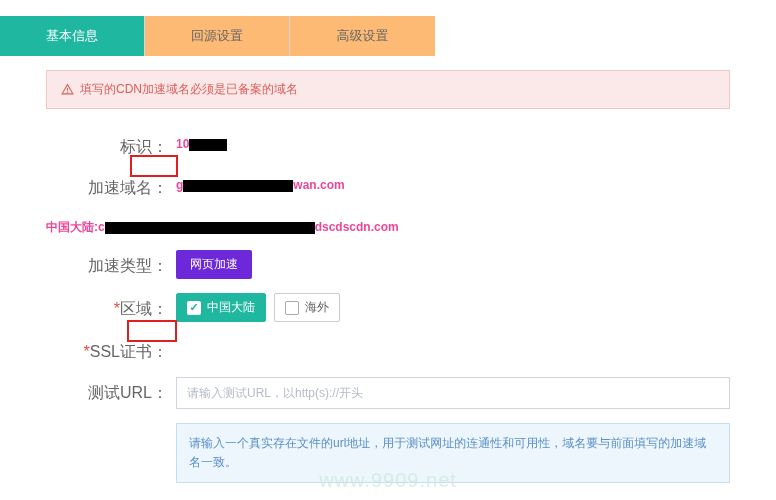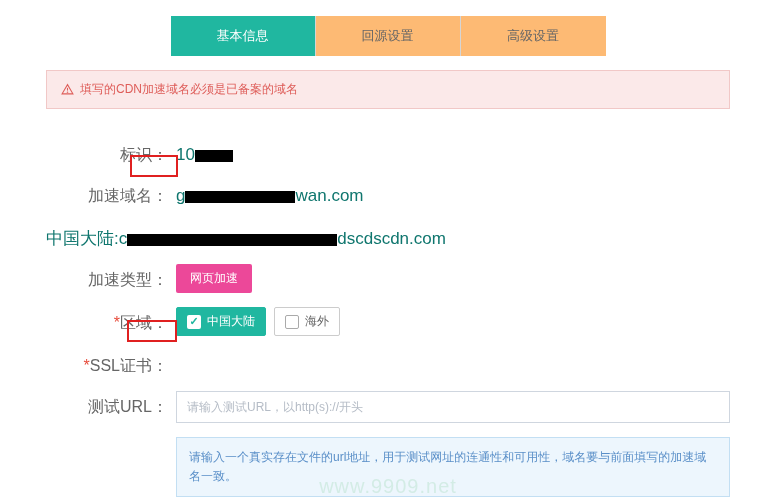--- a/index.html
+++ b/index.html
@@ -1,52 +1,52 @@
 <!DOCTYPE html>
 <html><head>
   <meta charset="utf-8">
   <style>
     * { box-sizing: border-box; margin: 0; padding: 0; }
     body { font-family: "Microsoft YaHei", Arial, sans-serif; font-size: 13px; background: #fff; color: #555; }
     .container { width: 776px; height: 500px; position: relative; overflow: hidden; }
     
-    .tabs { display: flex; justify-content: center; padding-top: 16px; gap: 0; border-radius: 6px; }
+    .tabs { display: flex; padding-top: 16px; gap: 0; border-radius: 6px; }
     .tab { width: 145px; height: 40px; display: flex; align-items: center; justify-content: center; background: #fdba74; color: #666; cursor: pointer; border-right: 1px solid #d5d5d5; }
     .tab:last-child { border-right: none; }
     .tab.active { background: #20b7a0; color: #fff; font-weight: 500; }
     
-    .alert { margin: 14px 46px 12px 46px; padding: 10px 14px; background: #fbe9e9; border: 1px solid #f1c8c7; color: #de5d59; font-size: 12px; display: flex; align-items: center; gap: 6px; }
+    .alert { margin: 14px 46px 4px 46px; padding: 10px 14px; background: #fbe9e9; border: 1px solid #f1c8c7; color: #de5d59; font-size: 12px; display: flex; align-items: center; gap: 6px; }
     .alert svg { width: 13px; height: 13px; flex-shrink: 0; }
     
     .form { padding: 18px 46px 0 46px; }
     .row { display: flex; align-items: flex-start; margin-bottom: 14px; }
     .label { width: 130px; text-align: right; padding-right: 8px; padding-top: 6px; font-size: 16px; color: #666; position: relative; }
     .label .req { color: #e74c3c; }
     .value { flex: 1; display: flex; align-items: center; flex-wrap: wrap; gap: 8px; }
-    .value-text { padding-top: 6px; font-size: 17px; color: #0f766e; }
+    .value-text { padding-top: 6px; font-size: 12px; color: #ec4899; font-weight: bold; }
     
-    .tag { display: inline-flex; align-items: center; padding: 6px 14px; background: #ec4899; color: #fff; font-size: 12px; border-radius: 2px; }
+    .tag { display: inline-flex; align-items: center; padding: 6px 14px; background: #6d28d9; color: #fff; font-size: 12px; border-radius: 2px; }
     
     .checkbox-wrap { display: inline-flex; align-items: center; gap: 6px; padding: 5px 10px; border: 1px solid #20b7a0; background: #20b7a0; color: #fff; border-radius: 2px; font-size: 12px; }
     .checkbox-wrap.unchecked { background: #fff; color: #666; border-color: #ccc; }
     .checkbox-inner { width: 14px; height: 14px; background: #fff; border-radius: 2px; display: flex; align-items: center; justify-content: center; color: #20b7a0; font-size: 11px; font-weight: bold; }
     .checkbox-wrap.unchecked .checkbox-inner { border: 1px solid #aaa; color: transparent; }
     
     .input-wide { width: 100%; padding: 8px 10px; border: 1px solid #cfd6df; font-size: 12px; color: #333; outline: none; }
     .input-wide::placeholder { color: #b5bcc6; }
     
     .hint { margin-top: 6px; width: 100%; padding: 10px 12px; background: #edf6fd; border: 1px solid #c3dff3; color: #5a8fc8; font-size: 12px; line-height: 1.6; }
     
     .redbox { position: absolute; border: 2px solid #e02020; pointer-events: none; }
     .redbox1 { left: 130px; top: 155px; width: 48px; height: 22px; }
     .redbox2 { left: 127px; top: 320px; width: 50px; height: 22px; }
     
     .redact { display: inline-block; background: #000; height: 12px; vertical-align: middle; }
     
-    .watermark { position: absolute; bottom: 2px; left: 50%; transform: translateX(-50%); color: #c9e8dc; font-size: 20px; letter-spacing: 1px; opacity: 0.7; pointer-events: none; }
+    .watermark { position: absolute; bottom: 8px; left: 50%; transform: translateX(-50%); color: #c9e8dc; font-size: 20px; letter-spacing: 1px; opacity: 0.7; pointer-events: none; }
   </style>
 </head>
 <body>
 <div class="container">
 
   <div class="tabs">
     <div class="tab active">基本信息</div>
     <div class="tab">回源设置</div>
     <div class="tab">高级设置</div>
   </div>

